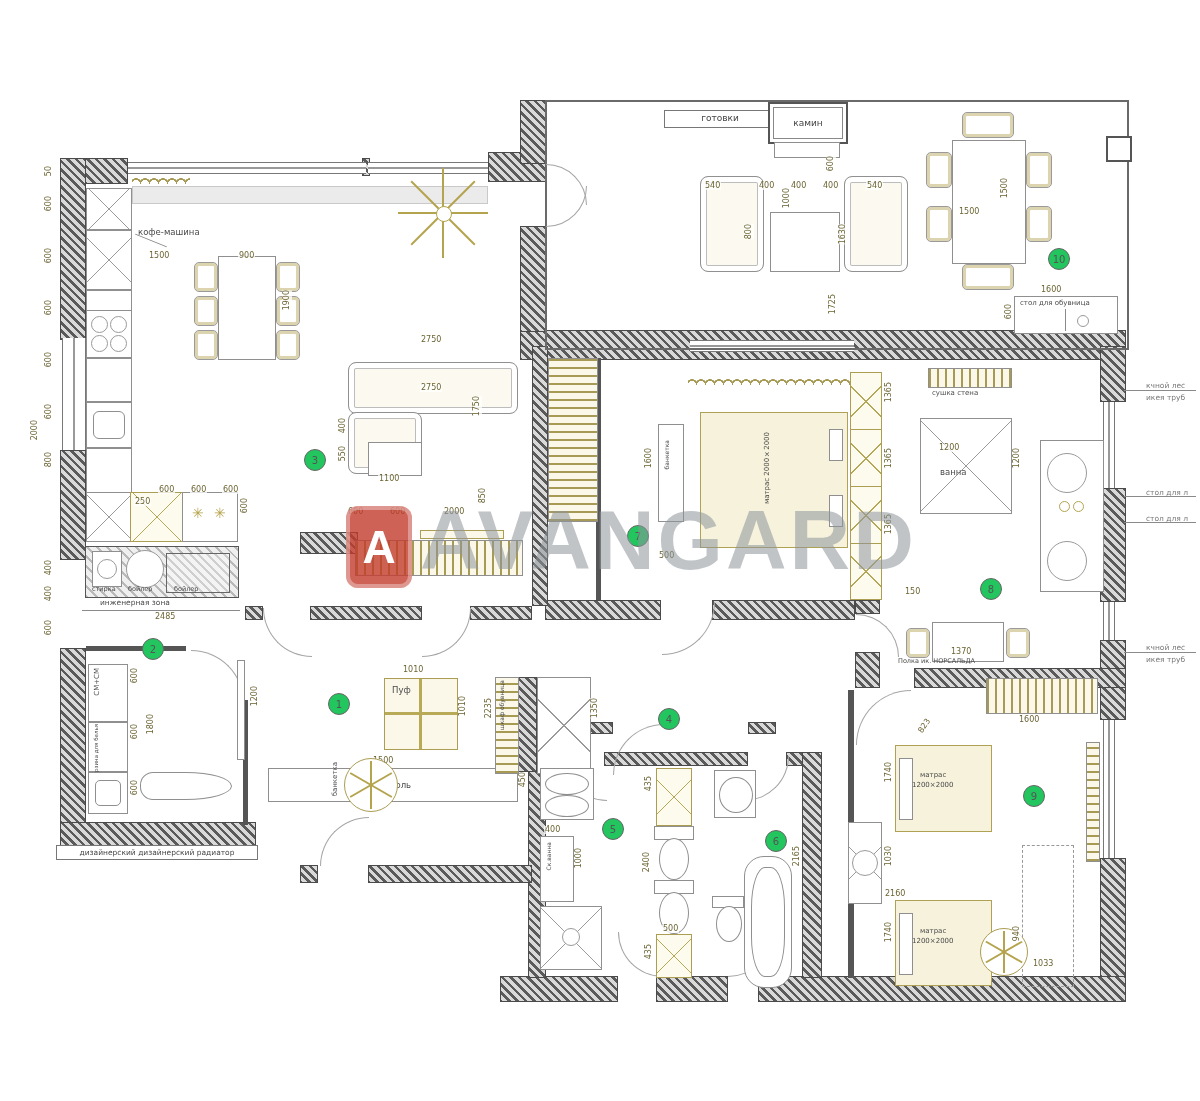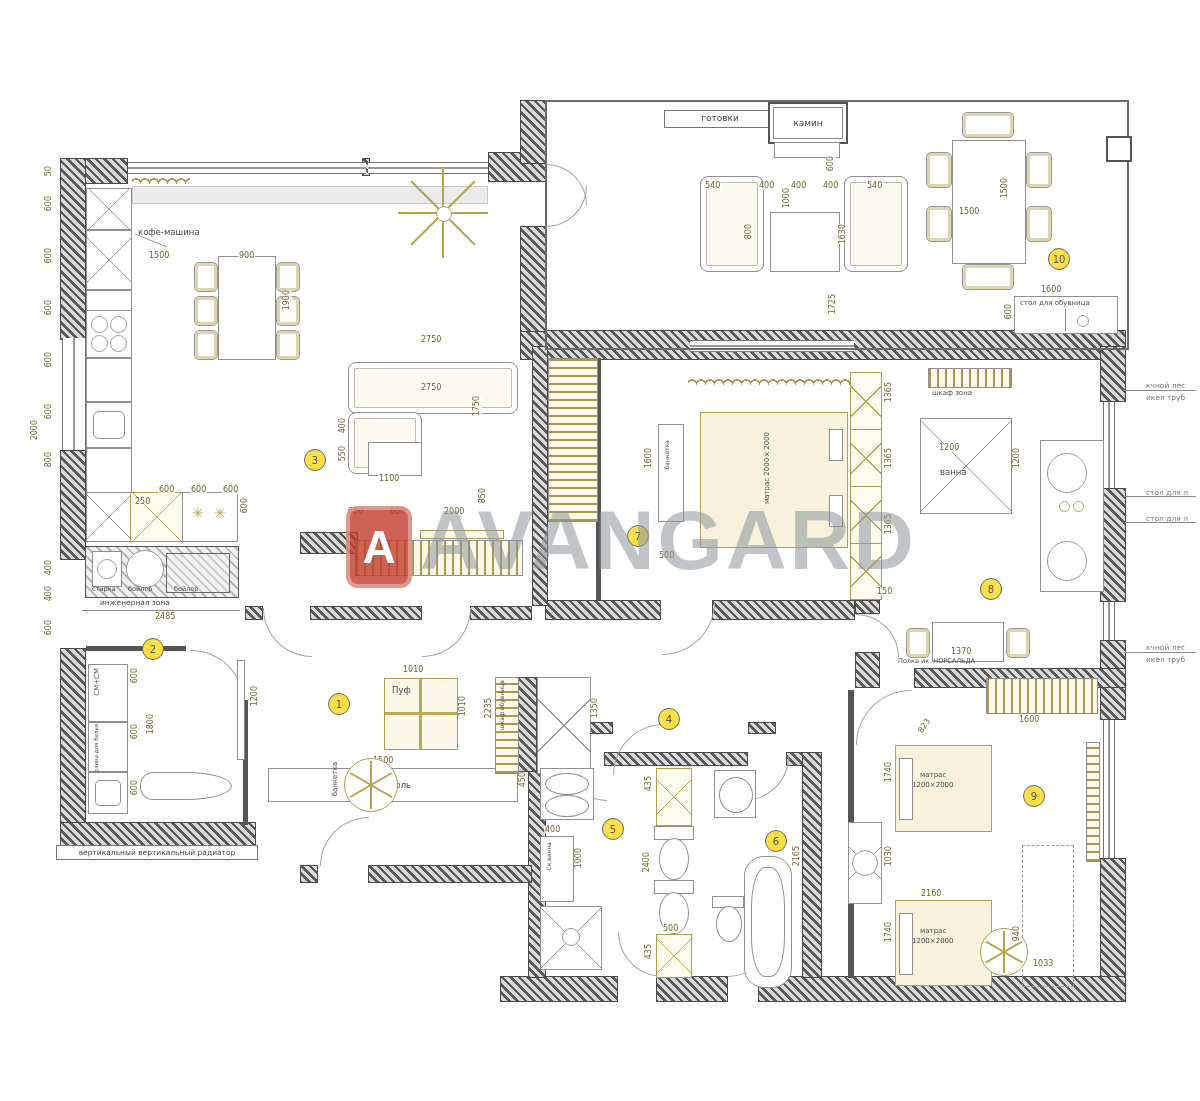--- a/index.html
+++ b/index.html
@@ -31,21 +31,21 @@
   .dashed{border:1px dashed #999;background:transparent}
   .dim{font-size:8px;line-height:1;color:#6b6433;background:rgba(255,255,255,.75);white-space:nowrap;padding:0 1px}
   .dimv{writing-mode:vertical-rl;transform:rotate(180deg)}
   .lab{font-size:8.5px;line-height:1.1;color:#4a4a4a;white-space:nowrap}
   .lab6{font-size:6.5px}
   .labv{writing-mode:vertical-rl;transform:rotate(180deg);font-size:7px;line-height:1;color:#4a4a4a;white-space:nowrap}
   .lbl-box{border:1px solid #777;background:#fff;font-size:9px;color:#444;text-align:center;white-space:nowrap;padding:1px 5px;line-height:1.5}
   .kam{border:2px solid #555;box-shadow:inset 0 0 0 3px #fff,inset 0 0 0 4px #888;font-size:9px;color:#444;
        display:flex;align-items:center;justify-content:center;background:#fff}
   .circle{width:20px;height:20px;border:1.2px solid #666;border-radius:50%;font-size:10px;color:#555;
-          display:flex;align-items:center;justify-content:center;background:#fde047}
+          display:flex;align-items:center;justify-content:center;background:#22c55e}
   .circ{border:1px solid #9a9a9a;border-radius:50%;background:#fff}
   .arc-tl{border-top:1.2px solid #a5a5a5;border-left:1.2px solid #a5a5a5;border-top-left-radius:100% 100%}
   .arc-tr{border-top:1.2px solid #a5a5a5;border-right:1.2px solid #a5a5a5;border-top-right-radius:100% 100%}
   .arc-bl{border-bottom:1.2px solid #a5a5a5;border-left:1.2px solid #a5a5a5;border-bottom-left-radius:100% 100%}
   .arc-br{border-bottom:1.2px solid #a5a5a5;border-right:1.2px solid #a5a5a5;border-bottom-right-radius:100% 100%}
   .hline{background:#8a8a8a;height:1px}
   .vline{background:#8a8a8a;width:1px}
   .zig{height:9px;background-image:radial-gradient(circle at 4px 9px,transparent 4.2px,#a79a55 4.2px 5.6px,transparent 6px);
        background-size:9px 9px;background-repeat:repeat-x}
   .ann{font-size:7.5px;color:#777;white-space:nowrap}
@@ -266,21 +266,21 @@
   <div class="a f" style="left:88px;top:772px;width:38px;height:40px">
     <i class="d f" style="left:6px;top:7px;width:24px;height:24px;border-radius:5px"></i>
   </div>
   <div class="a f" style="left:140px;top:772px;width:90px;height:26px;border-radius:13px 50% 50% 13px / 13px 50% 50% 13px"></div>
   <span class="a dim dimv" style="left:130px;top:668px">600</span>
   <span class="a dim dimv" style="left:130px;top:724px">600</span>
   <span class="a dim dimv" style="left:130px;top:780px">600</span>
   <span class="a dim dimv" style="left:146px;top:714px">1800</span>
   <div class="a f" style="left:237px;top:660px;width:6px;height:98px"></div>
   <span class="a dim dimv" style="left:250px;top:686px">1200</span>
-  <div class="a lbl-box" style="left:56px;top:845px;width:190px;font-size:7.5px">вертикальный вертикальный радиатор</div>
+  <div class="a lbl-box" style="left:56px;top:845px;width:190px;font-size:7.5px">дизайнерский дизайнерский радиатор</div>
 
   <div class="a zig" style="left:688px;top:376px;width:168px"></div>
   <div class="a bed" style="left:700px;top:412px;width:146px;height:134px">
     <i class="d f" style="left:128px;top:16px;width:12px;height:30px"></i>
     <i class="d f" style="left:128px;top:82px;width:12px;height:30px"></i>
   </div>
   <span class="a labv" style="left:764px;top:432px">матрас 2000×2000</span>
   <div class="a f" style="left:658px;top:424px;width:24px;height:96px"></div>
   <span class="a labv" style="left:664px;top:440px;font-size:6px">банкетка</span>
   <span class="a dim dimv" style="left:644px;top:448px">1600</span>
@@ -289,24 +289,24 @@
   <span class="a dim dimv" style="left:850px;top:446px">2065</span>
   <span class="a dim dimv" style="left:850px;top:568px">790</span>
 
   <div class="a xy" style="left:850px;top:372px;width:30px;height:57px"></div>
   <div class="a xy" style="left:850px;top:429px;width:30px;height:57px"></div>
   <div class="a xy" style="left:850px;top:486px;width:30px;height:57px"></div>
   <div class="a xy" style="left:850px;top:543px;width:30px;height:55px"></div>
   <span class="a dim dimv" style="left:884px;top:382px">1365</span>
   <span class="a dim dimv" style="left:884px;top:448px">1365</span>
   <span class="a dim dimv" style="left:884px;top:514px">1365</span>
-  <span class="a dim" style="left:876px;top:588px">150</span>
+  <span class="a dim" style="left:904px;top:588px">150</span>
 
   <div class="a strip-h" style="left:928px;top:368px;width:82px;height:18px"></div>
-  <span class="a lab" style="left:932px;top:390px;font-size:7px">шкаф зона</span>
+  <span class="a lab" style="left:932px;top:390px;font-size:7px">сушка стена</span>
   <div class="a xb" style="left:920px;top:418px;width:90px;height:94px"></div>
   <span class="a dim" style="left:938px;top:444px">1200</span>
   <span class="a lab" style="left:940px;top:468px">ванна</span>
   <span class="a dim dimv" style="left:1012px;top:448px">1200</span>
   <div class="a f" style="left:1040px;top:440px;width:62px;height:150px">
     <i class="d circ" style="left:6px;top:12px;width:38px;height:38px"></i>
     <i class="d circ" style="left:6px;top:100px;width:38px;height:38px"></i>
     <i class="d circ" style="left:18px;top:60px;width:9px;height:9px;border-color:#b5a44e"></i>
     <i class="d circ" style="left:32px;top:60px;width:9px;height:9px;border-color:#b5a44e"></i>
   </div>
@@ -326,21 +326,21 @@
   <span class="a lab" style="left:920px;top:772px;font-size:7px">матрас</span>
   <span class="a lab" style="left:912px;top:782px;font-size:7px">1200×2000</span>
   <div class="a bed" style="left:895px;top:900px;width:95px;height:84px">
     <i class="d f" style="left:3px;top:12px;width:12px;height:60px"></i>
   </div>
   <span class="a lab" style="left:920px;top:928px;font-size:7px">матрас</span>
   <span class="a lab" style="left:912px;top:938px;font-size:7px">1200×2000</span>
   <span class="a dim dimv" style="left:884px;top:762px">1740</span>
   <span class="a dim dimv" style="left:884px;top:846px">1030</span>
   <span class="a dim dimv" style="left:884px;top:922px">1740</span>
-  <span class="a dim" style="left:920px;top:890px">2160</span>
+  <span class="a dim" style="left:884px;top:890px">2160</span>
   <div class="a dashed" style="left:1022px;top:845px;width:50px;height:140px"></div>
   <div class="a circ" style="left:980px;top:928px;width:46px;height:46px;border-color:#ab9d52">
     <i class="d ray" style="left:22px;top:2px;width:2px;height:42px"></i>
     <i class="d ray" style="left:22px;top:2px;width:2px;height:42px;transform:rotate(60deg)"></i>
     <i class="d ray" style="left:22px;top:2px;width:2px;height:42px;transform:rotate(-60deg)"></i>
   </div>
   <span class="a dim dimv" style="left:1012px;top:926px">940</span>
   <span class="a dim" style="left:1032px;top:960px">1033</span>
   <div class="a xb" style="left:848px;top:822px;width:32px;height:80px"></div>
   <div class="a circ" style="left:852px;top:850px;width:24px;height:24px"></div>

